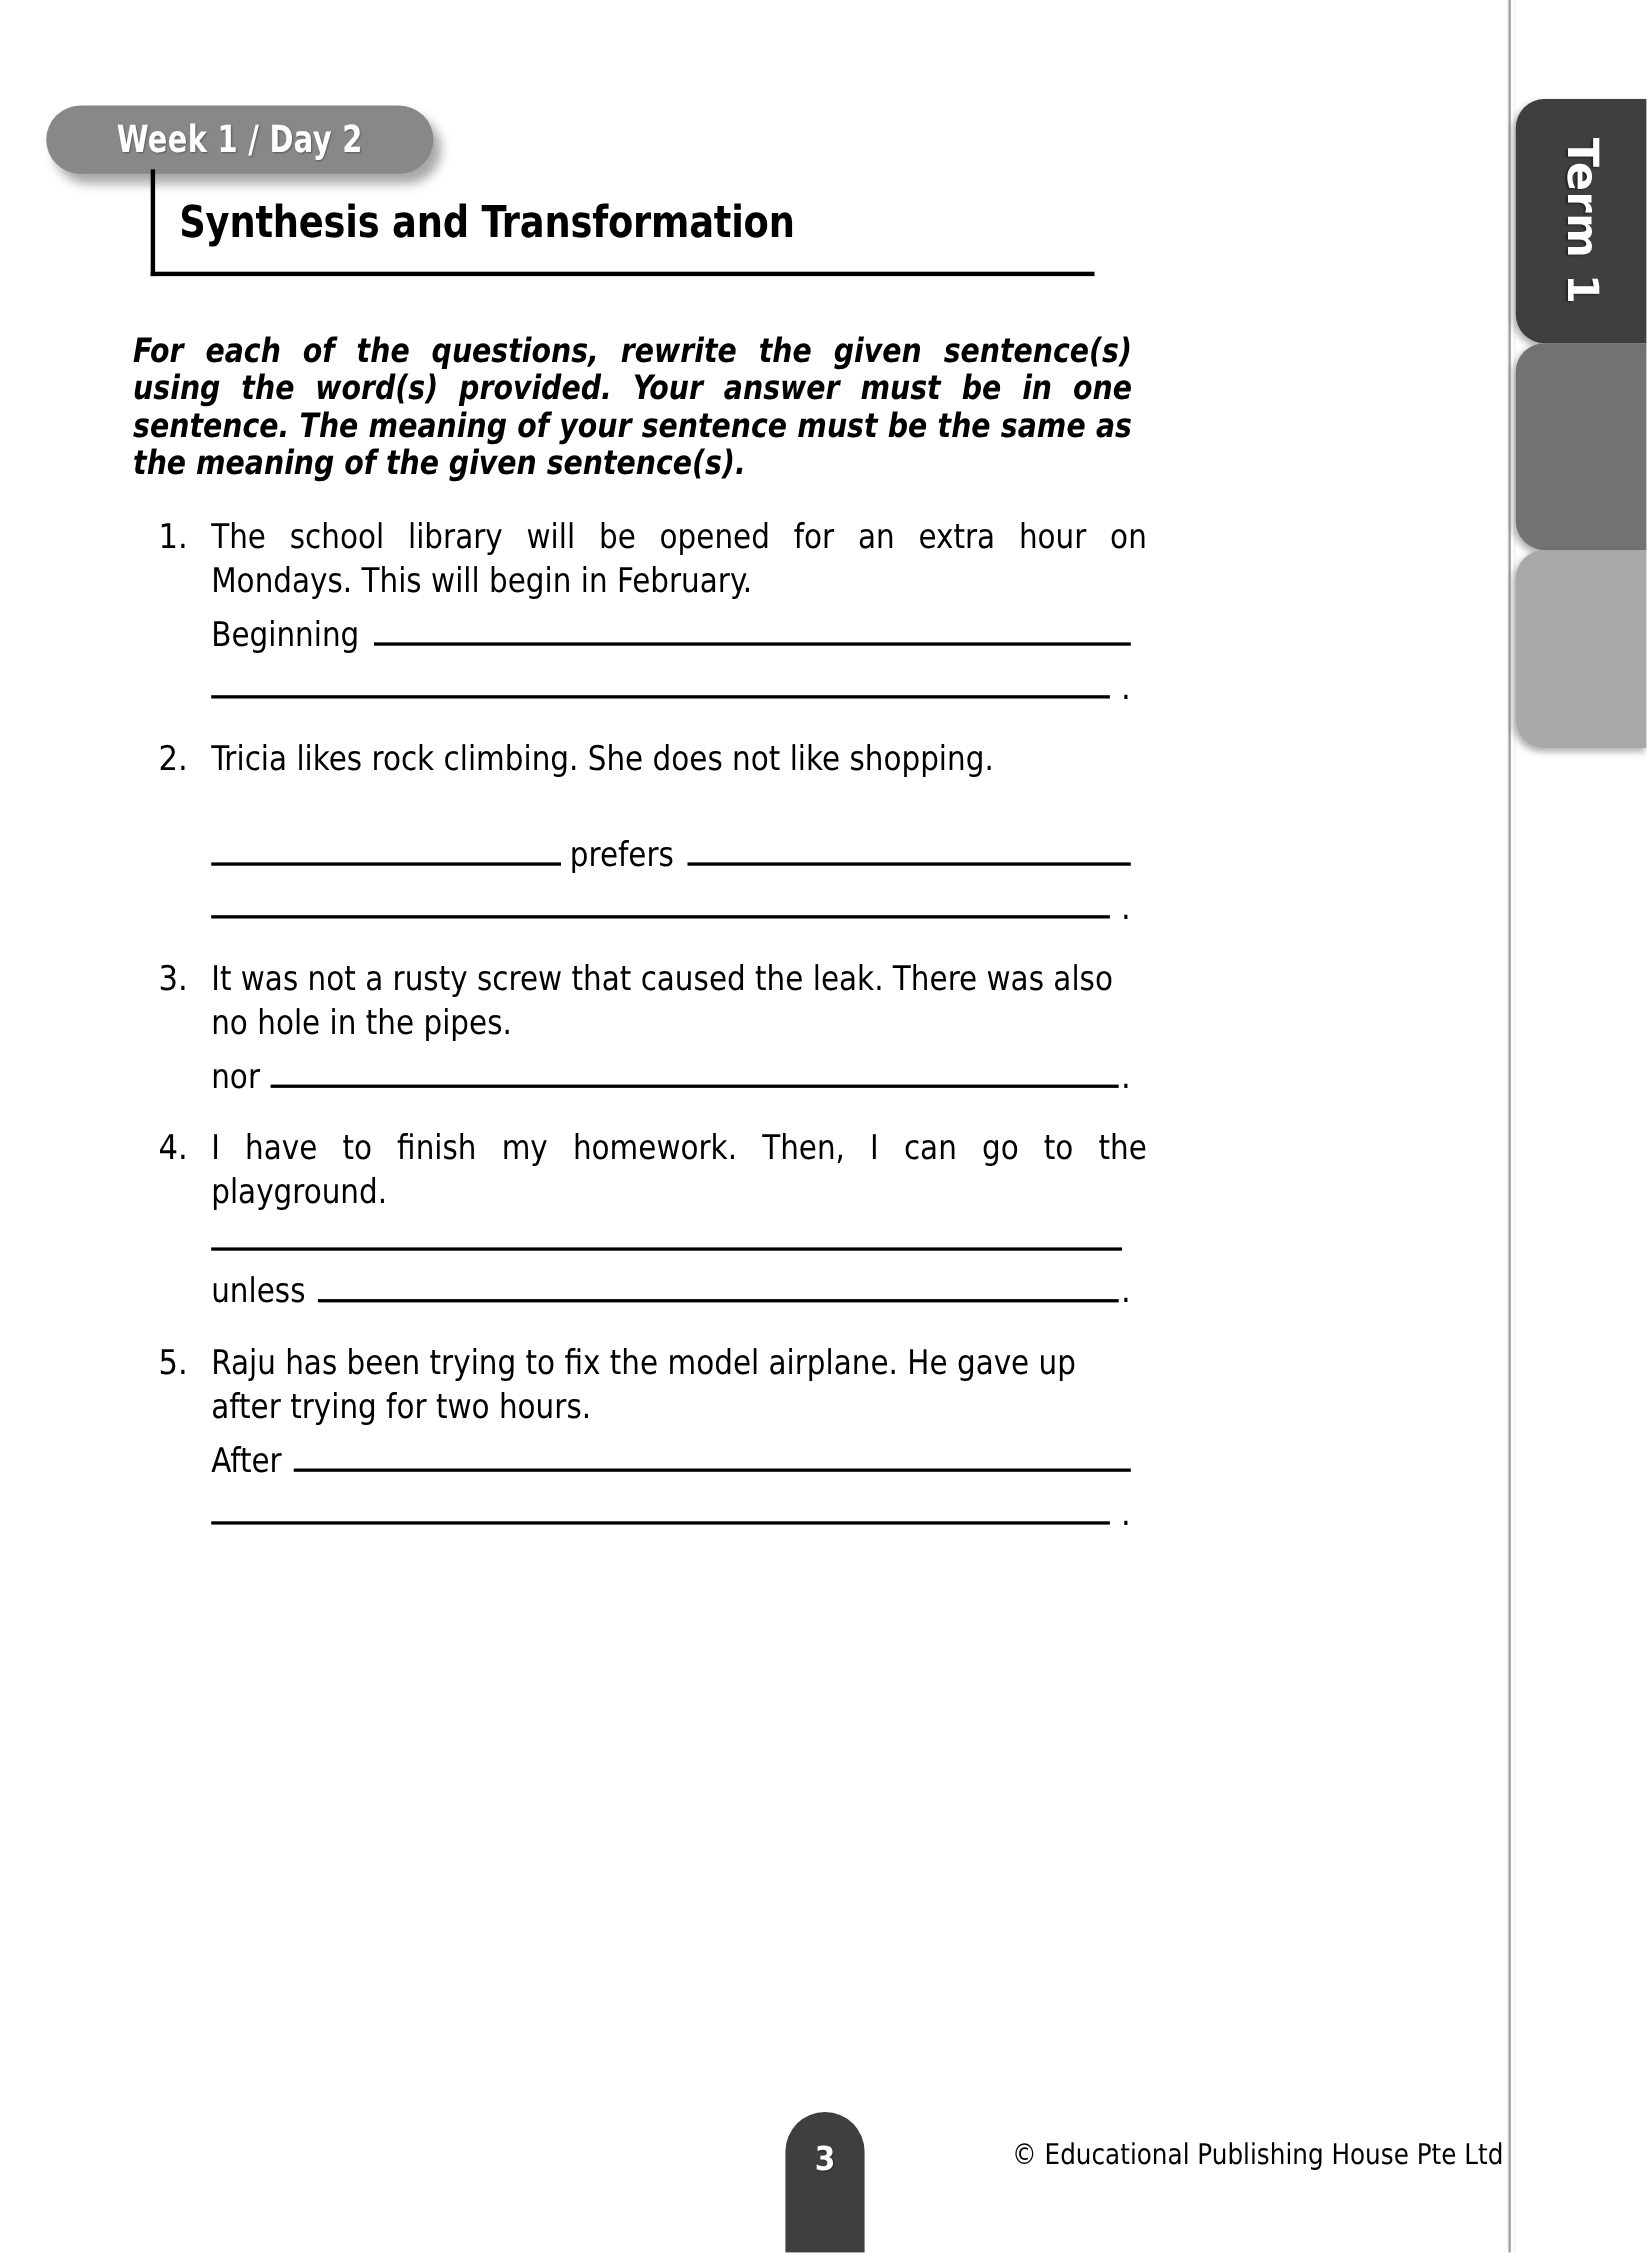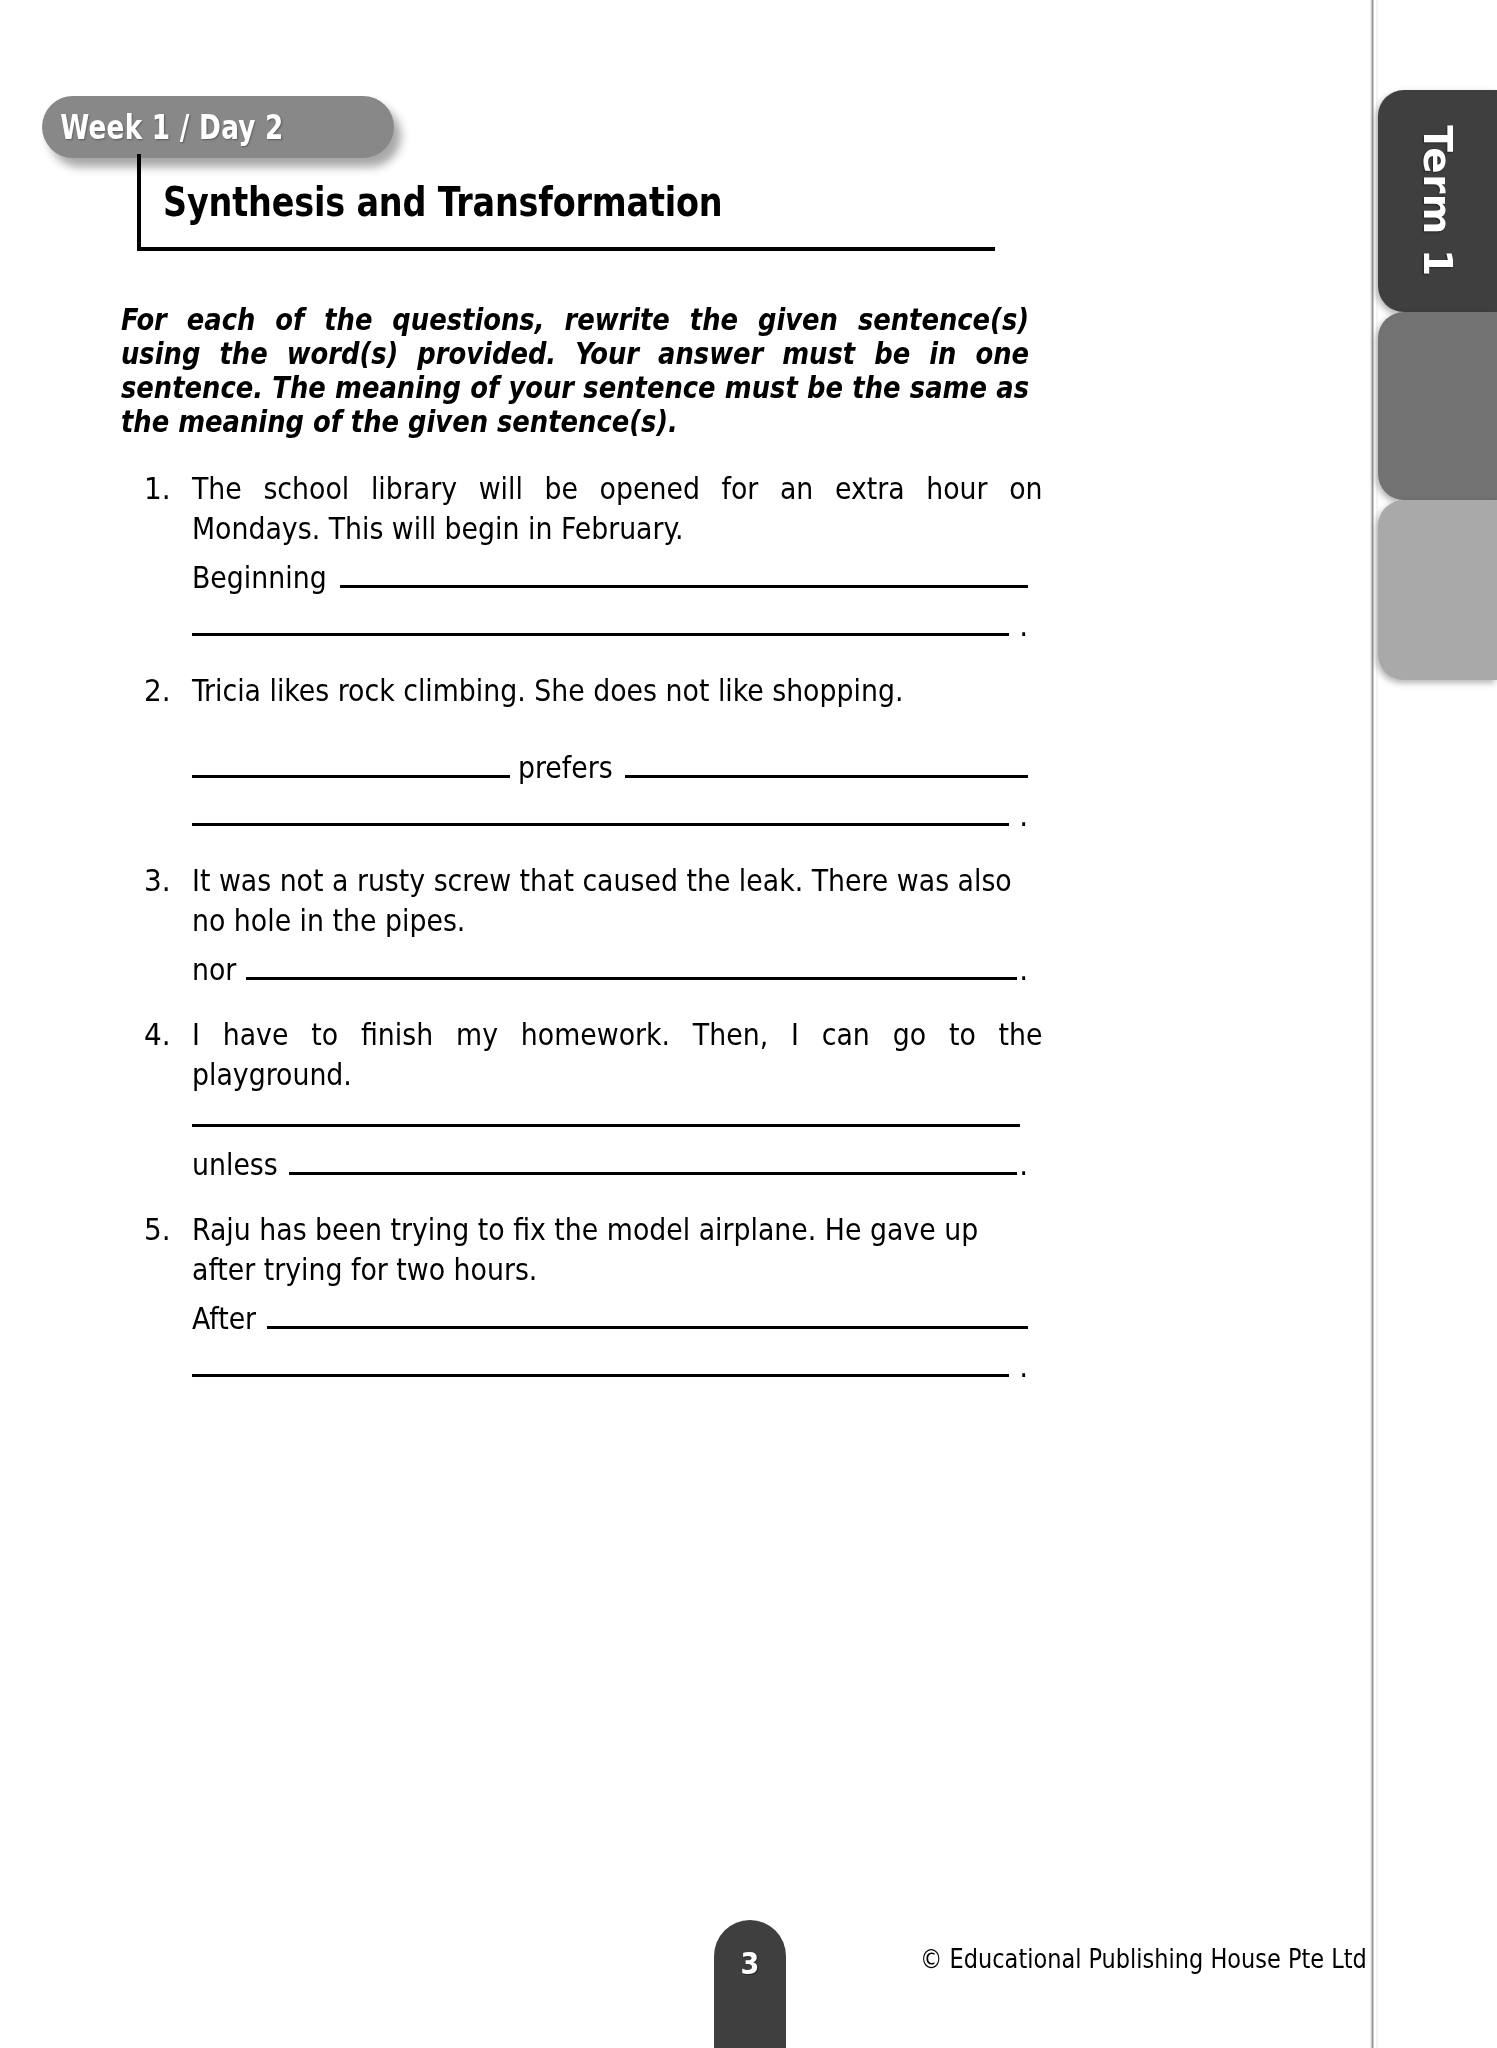--- a/index.html
+++ b/index.html
@@ -91,20 +91,21 @@
     position: absolute;
     left: 42px;
     top: 96px;
     width: 352px;
     height: 62px;
     background: #888888;
     border-radius: 31px;
     box-shadow: 7px 9px 10px rgba(0,0,0,0.35);
     display: flex;
     align-items: center;
+    justify-content: center;
   }
   .week-pill-label {
     color: #ffffff;
     font-family: "DejaVu Sans Condensed", "Liberation Sans Narrow", "DejaVu Sans", sans-serif;
     font-weight: bold;
     font-size: 34px;
     letter-spacing: 0.3px;
     transform: scaleX(0.86);
     text-shadow: 1px 1px 2px rgba(0,0,0,0.35);
     white-space: nowrap;
@@ -317,21 +318,21 @@
         </div>
       </div>
     </div>
     <div class="gap-md"></div>
 
     <div class="q">
       <div class="q-row">
         <div class="q-num">2.</div>
         <div class="q-body">
           <div class="q-text">Tricia likes rock climbing. She does not like shopping.</div>
-          <div class="ans fixed-lead" style="margin-top:38px;">
+          <div class="ans fixed-lead" style="margin-top:48px;">
             <span class="rule lead"></span>
             <span class="word">prefers</span>
             <span class="rule"></span>
           </div>
           <div class="ans">
             <span class="rule lead" style="margin-left:0;"></span>
             <span class="period">.</span>
           </div>
         </div>
       </div>

